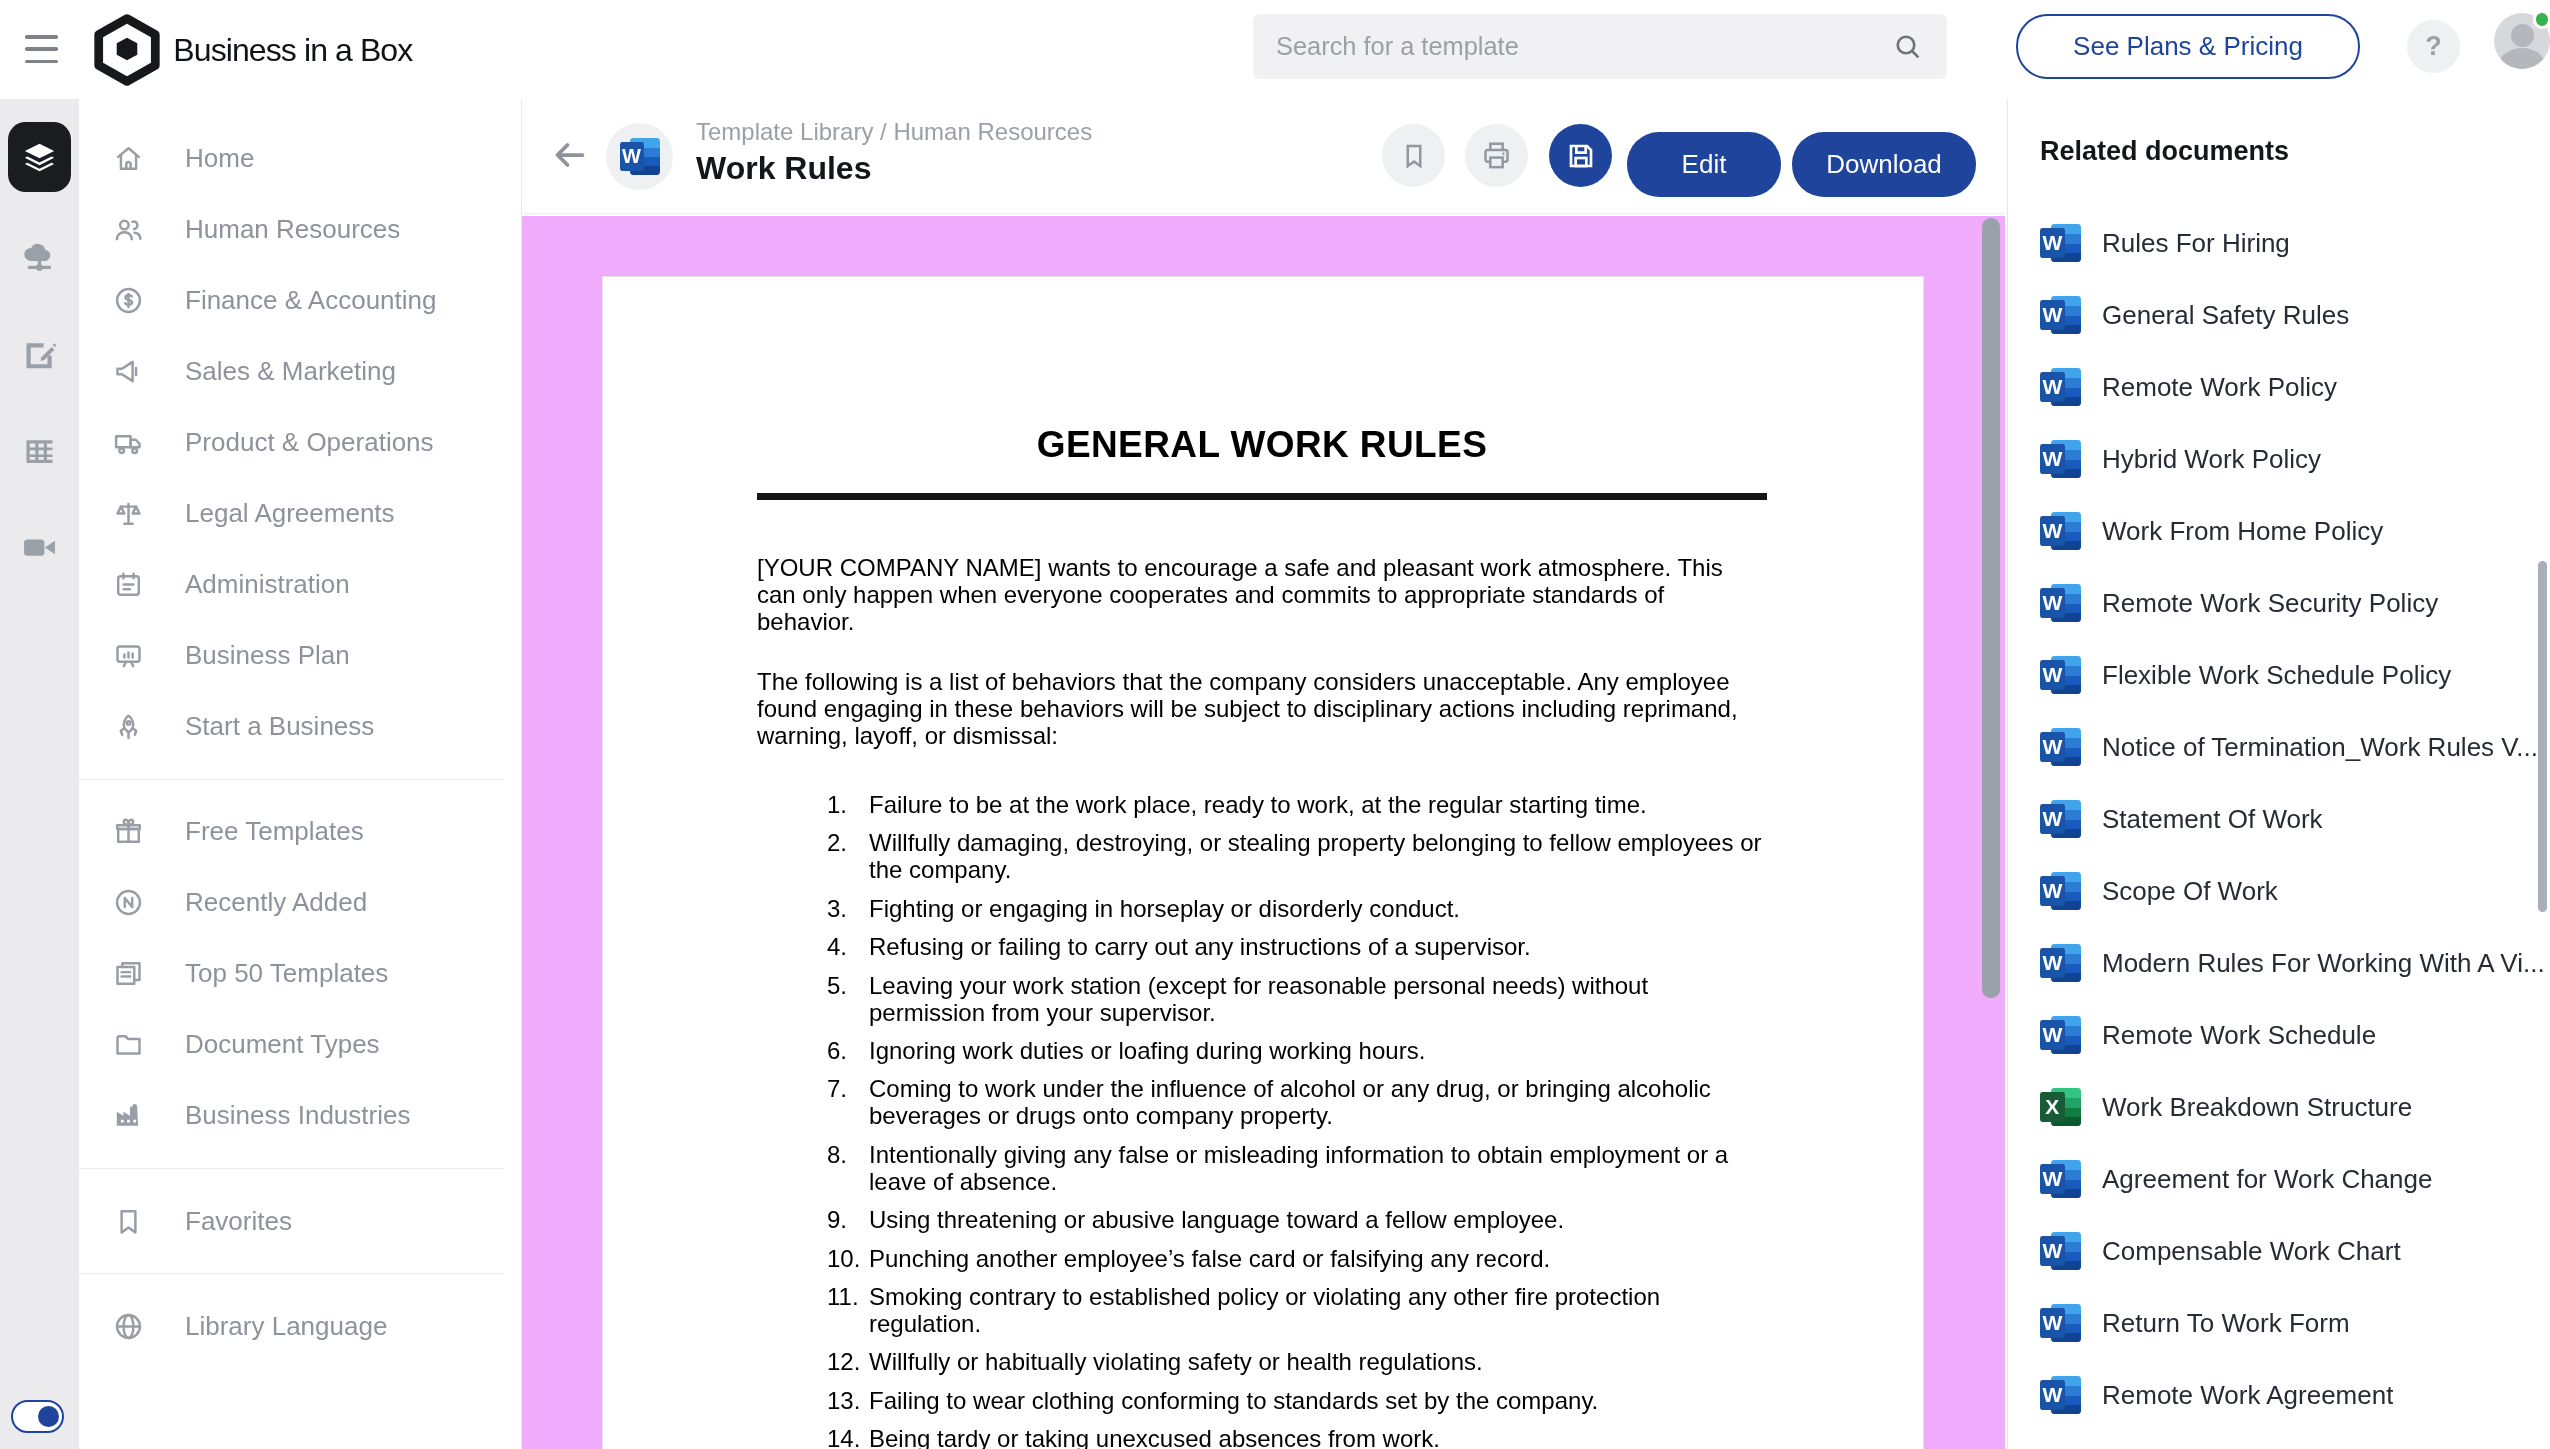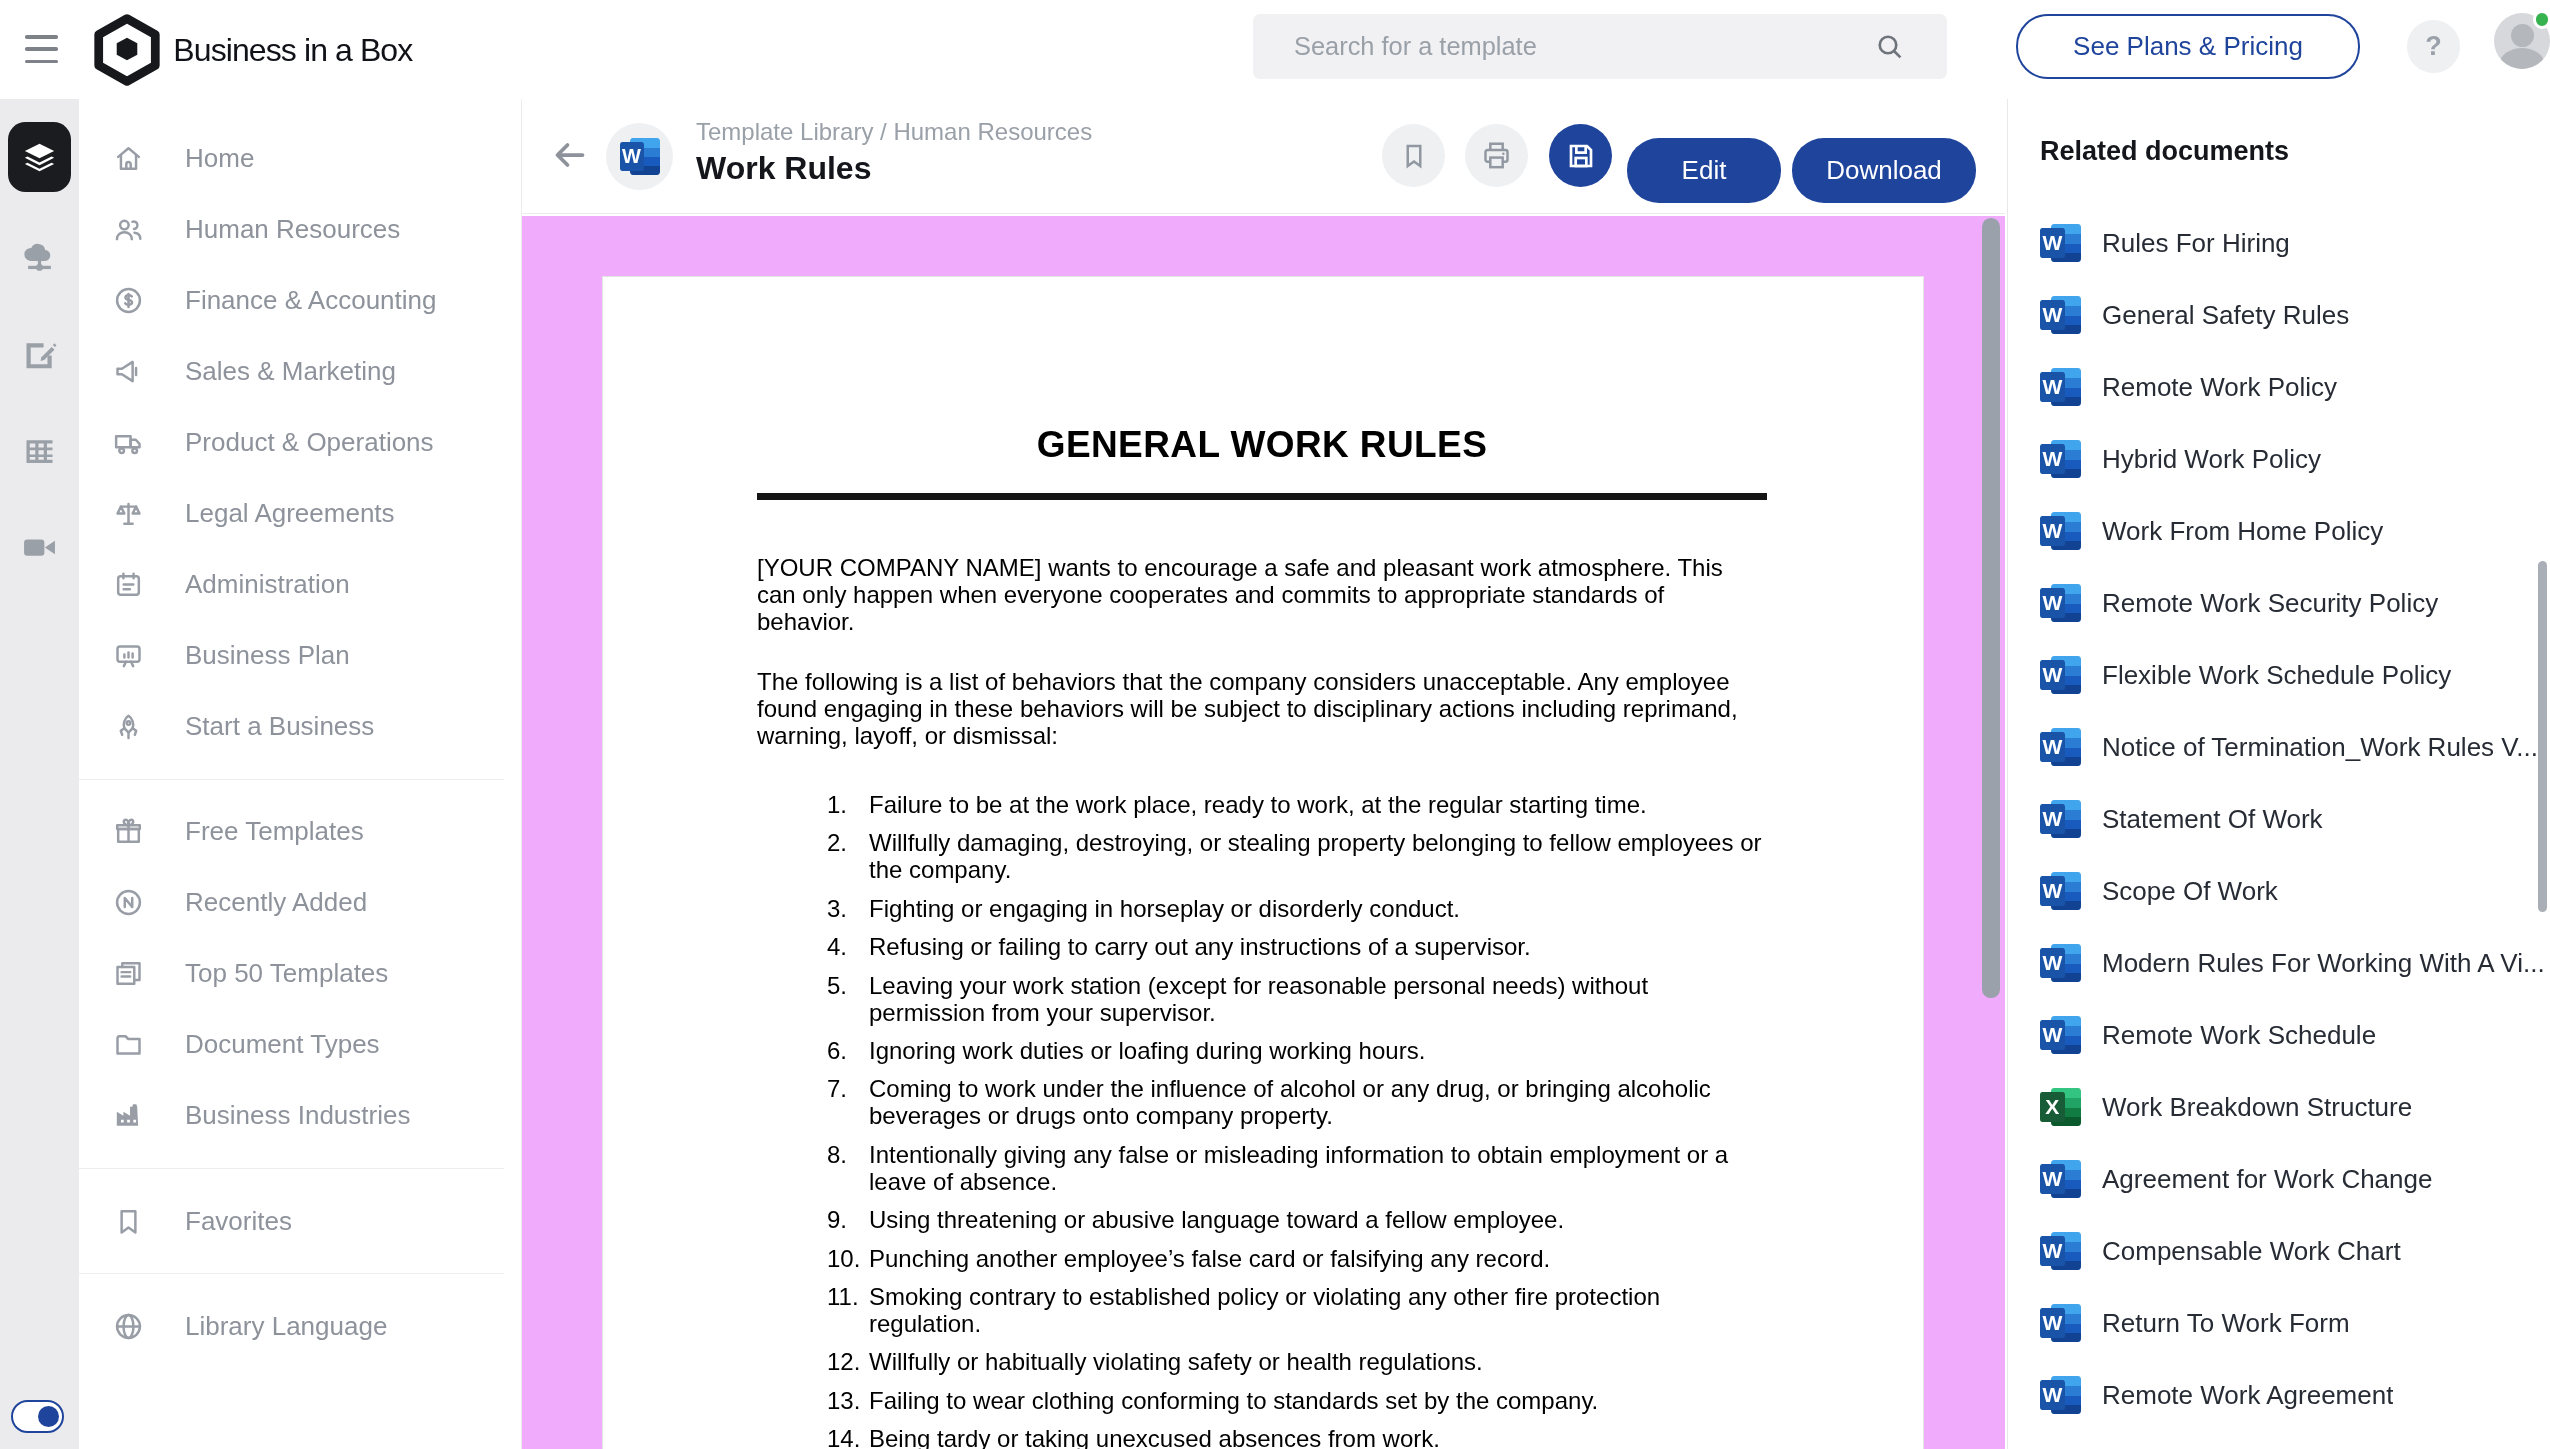--- a/index.html
+++ b/index.html
@@ -6,21 +6,21 @@
   html,body{width:2550px;height:1450px}
   body{position:relative;overflow:hidden;background:#fff;font-family:"Liberation Sans",sans-serif;color:#15171c}
   svg{display:block}
 
   
   .topbar{position:absolute;left:0;top:0;width:2550px;height:99px;background:#fff;z-index:6}
   .hamburger{position:absolute;left:24.5px;top:35px;width:33px;height:28px;display:flex;flex-direction:column;justify-content:space-between;cursor:pointer}
   .hamburger span{display:block;height:3.5px;border-radius:1.8px;background:#7d8188}
   .logo{position:absolute;left:93px;top:14px;height:72px;display:flex;align-items:center;gap:12.3px}
   .logo-text{font-size:32px;font-weight:400;letter-spacing:-0.9px;color:#101218;white-space:nowrap}
-  .search{position:absolute;left:1253px;top:14px;width:694px;height:65px;background:#f1f1f3;border-radius:7px;display:flex;align-items:center;padding:0 41px;gap:14px}
+  .search{position:absolute;left:1253px;top:14px;width:694px;height:65px;background:#f1f1f3;border-radius:7px;display:flex;align-items:center;padding:0 23px;gap:14px}
   .search input{flex:1;border:0;background:transparent;outline:none;font-size:25.4px;color:#4a4e55;font-family:"Liberation Sans",sans-serif}
   .search input::placeholder{color:#9aa0a8}
   .plans-btn{position:absolute;left:2016px;top:14px;width:344px;height:65px;border:2.6px solid #1f449c;border-radius:32px;background:#fff;color:#1f449c;font-size:26px;display:flex;align-items:center;justify-content:center;cursor:pointer}
   .help-btn{position:absolute;left:2407px;top:20px;width:53px;height:53px;border-radius:50%;background:#eef0f2;color:#9ba1aa;font-size:27px;font-weight:700;display:flex;align-items:center;justify-content:center;cursor:pointer}
   .avatar{position:absolute;left:2494px;top:13px;width:56px;height:56px;border-radius:50%;background:#d6d8db;cursor:pointer}
   .avatar .ph{position:absolute;left:0;top:0;width:100%;height:100%;border-radius:50%;overflow:hidden}
   .avatar .head{position:absolute;left:16.7px;top:10.5px;width:23px;height:23px;border-radius:50%;background:#b4b8bd}
   .avatar .body{position:absolute;left:6.1px;top:35px;width:44px;height:30px;border-radius:50% 50% 0 0;background:#b4b8bd}
   .avatar .dot{position:absolute;right:-0.9px;top:-2.6px;width:18.4px;height:18.4px;border-radius:50%;background:#36b34f;border:3.5px solid #fff}
 
@@ -39,21 +39,21 @@
   .side-div{height:0;border-top:1.8px solid #ededef;margin:16.7px 17.5px 16.7px 0}
 
   
   .main-header{position:absolute;left:521px;top:99px;width:1484px;height:115px;background:#fff;border-bottom:1.8px solid #ececee;z-index:4}
   .back-arrow{position:absolute;left:29px;top:36px;width:40px;height:40px;color:#8d929b;cursor:pointer}
   .file-badge{position:absolute;left:85px;top:24px;width:67px;height:67px;border-radius:50%;background:#eef0f2;display:flex;align-items:center;justify-content:center}
   .crumb{position:absolute;left:175px;top:19px;font-size:24px;color:#9aa0a8;white-space:nowrap;cursor:pointer}
   .doc-name{position:absolute;left:175px;top:51px;font-size:32px;font-weight:700;color:#14161b;white-space:nowrap}
   .hact{position:absolute;top:25.4px;width:63px;height:63px;border-radius:50%;background:#eef0f2;display:flex;align-items:center;justify-content:center;color:#9298a1;cursor:pointer}
   .hact.save{background:#1f449c;color:#fff}
-  .hbtn{position:absolute;top:39px;height:65px;border-radius:32px;background:#1f449c;color:#fff;font-size:26px;display:flex;align-items:center;justify-content:center;cursor:pointer}
+  .hbtn{position:absolute;top:33px;height:65px;border-radius:32px;background:#1f449c;color:#fff;font-size:26px;display:flex;align-items:center;justify-content:center;cursor:pointer}
 
   
   .content{position:absolute;left:521px;top:216px;width:1484px;height:1234px;background:#f0abfc;z-index:3}
   .doc-page{position:absolute;left:81px;top:60px;width:1322px;height:1578px;background:#fff;border:0.9px solid #e4e4e6;padding:147px 156px 0 154px;color:#000}
   .doc-title{text-align:center;font-size:37px;font-weight:700;letter-spacing:0.4px}
   .doc-rule{height:7px;background:#151515;margin-top:27px}
   .doc-p{font-size:24px;line-height:27px;margin-top:33px}
   .doc-p.first{margin-top:54px}
   .doc-ol{margin-top:42px}
   .doc-li{display:flex;font-size:24px;line-height:27px;margin-bottom:11.4px}

